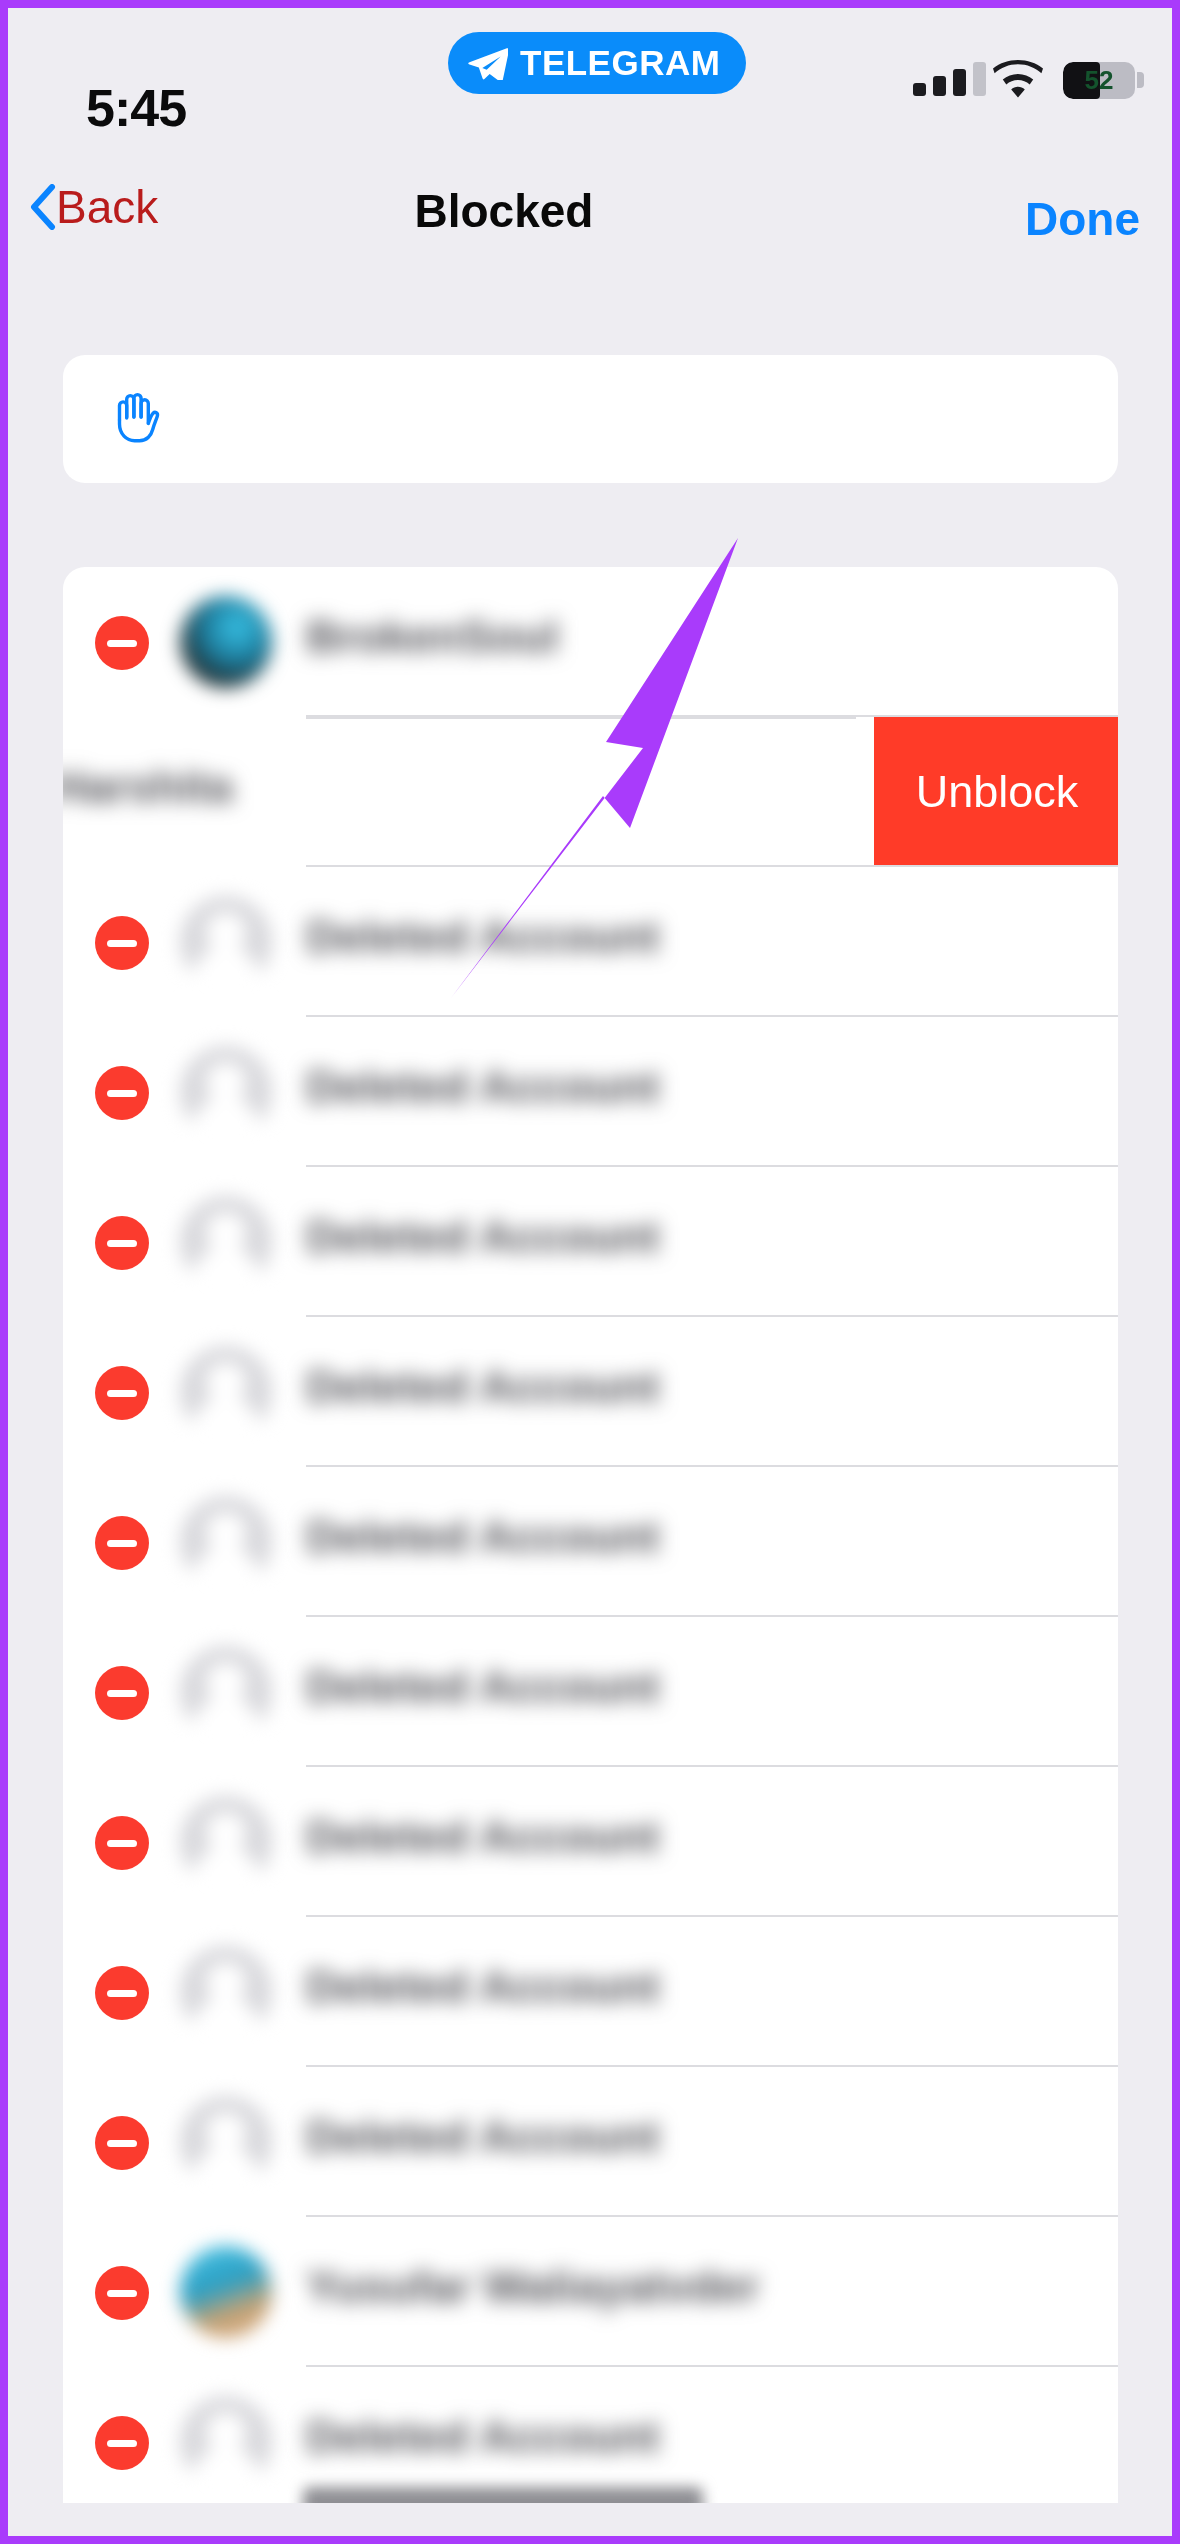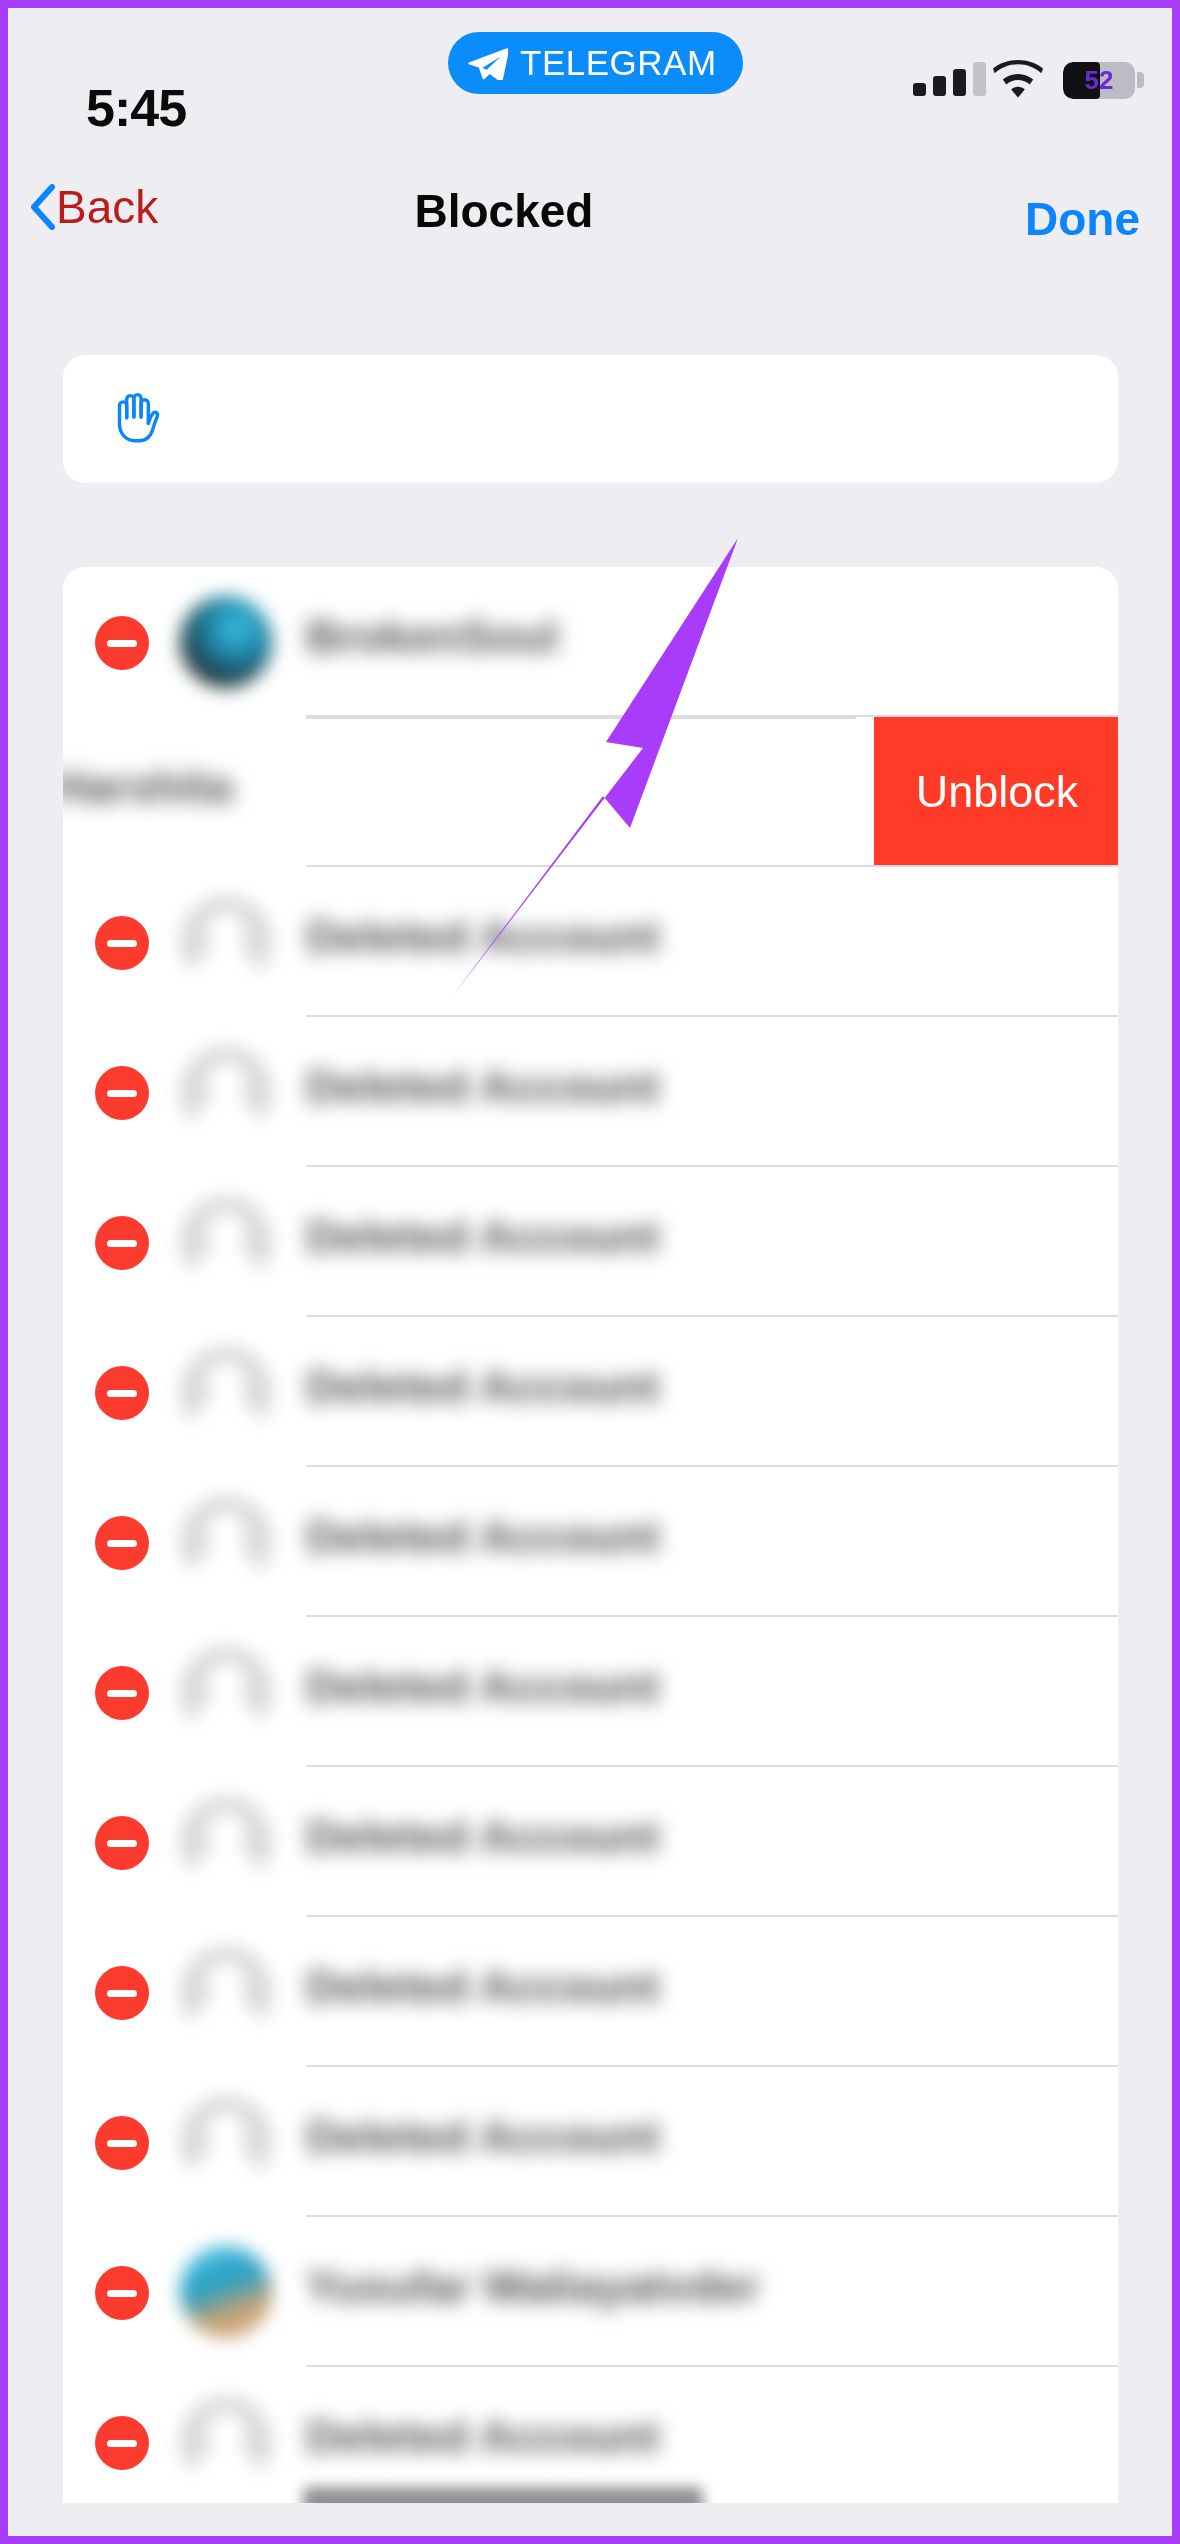--- a/index.html
+++ b/index.html
@@ -29,42 +29,42 @@
     margin-top: 28px;
   }
   #tg-badge {
     position: absolute; left: 440px; top: 24px;
     height: 62px; padding: 0 26px 0 20px;
     background: #0a8cfa; border-radius: 34px;
     display: flex; align-items: center; gap: 12px;
   }
   #tg-badge .plane { width: 40px; height: 34px; display:block; }
   #tg-badge .brand {
-    color: #ffffff; font-size: 35px; font-weight: 400; letter-spacing: 0.5px;
+    color: #ffffff; font-size: 35px; font-weight: 700; letter-spacing: 0.5px;
   }
   #sig { position: absolute; left: 905px; top: 54px; display: flex; align-items: flex-end; gap: 7px; }
   #sig i { display:block; width: 13px; background: #1b1b1f; border-radius: 3px; }
   #sig i:nth-child(1){ height: 13px; }
   #sig i:nth-child(2){ height: 20px; }
   #sig i:nth-child(3){ height: 27px; }
   #sig i:nth-child(4){ height: 34px; background: #c2c2c9; }
   #wifi { position: absolute; left: 985px; top: 52px; width: 50px; height: 38px; }
   #batt {
     position: absolute; left: 1055px; top: 54px;
     width: 72px; height: 37px; border-radius: 10px;
     background: #bcbcc4; overflow: hidden;
   }
   #batt .fill {
     position: absolute; left: 0; top: 0; bottom: 0;
     width: 52%; background: #111114; border-radius: 10px 4px 4px 10px;
   }
   #batt .pct {
     position: absolute; left: 0; top: 0; width: 100%; height: 100%;
     display: flex; align-items: center; justify-content: center;
-    font-size: 26px; font-weight: 700; color: #6d28d9;
+    font-size: 26px; font-weight: 700; color: #14532d;
   }
   #batt-nub {
     position: absolute; left: 1129px; top: 64px;
     width: 7px; height: 16px; border-radius: 0 4px 4px 0;
     background: #bcbcc4;
   }
 
   
   #navbar {
     position: absolute; left: 0; top: 160px;

